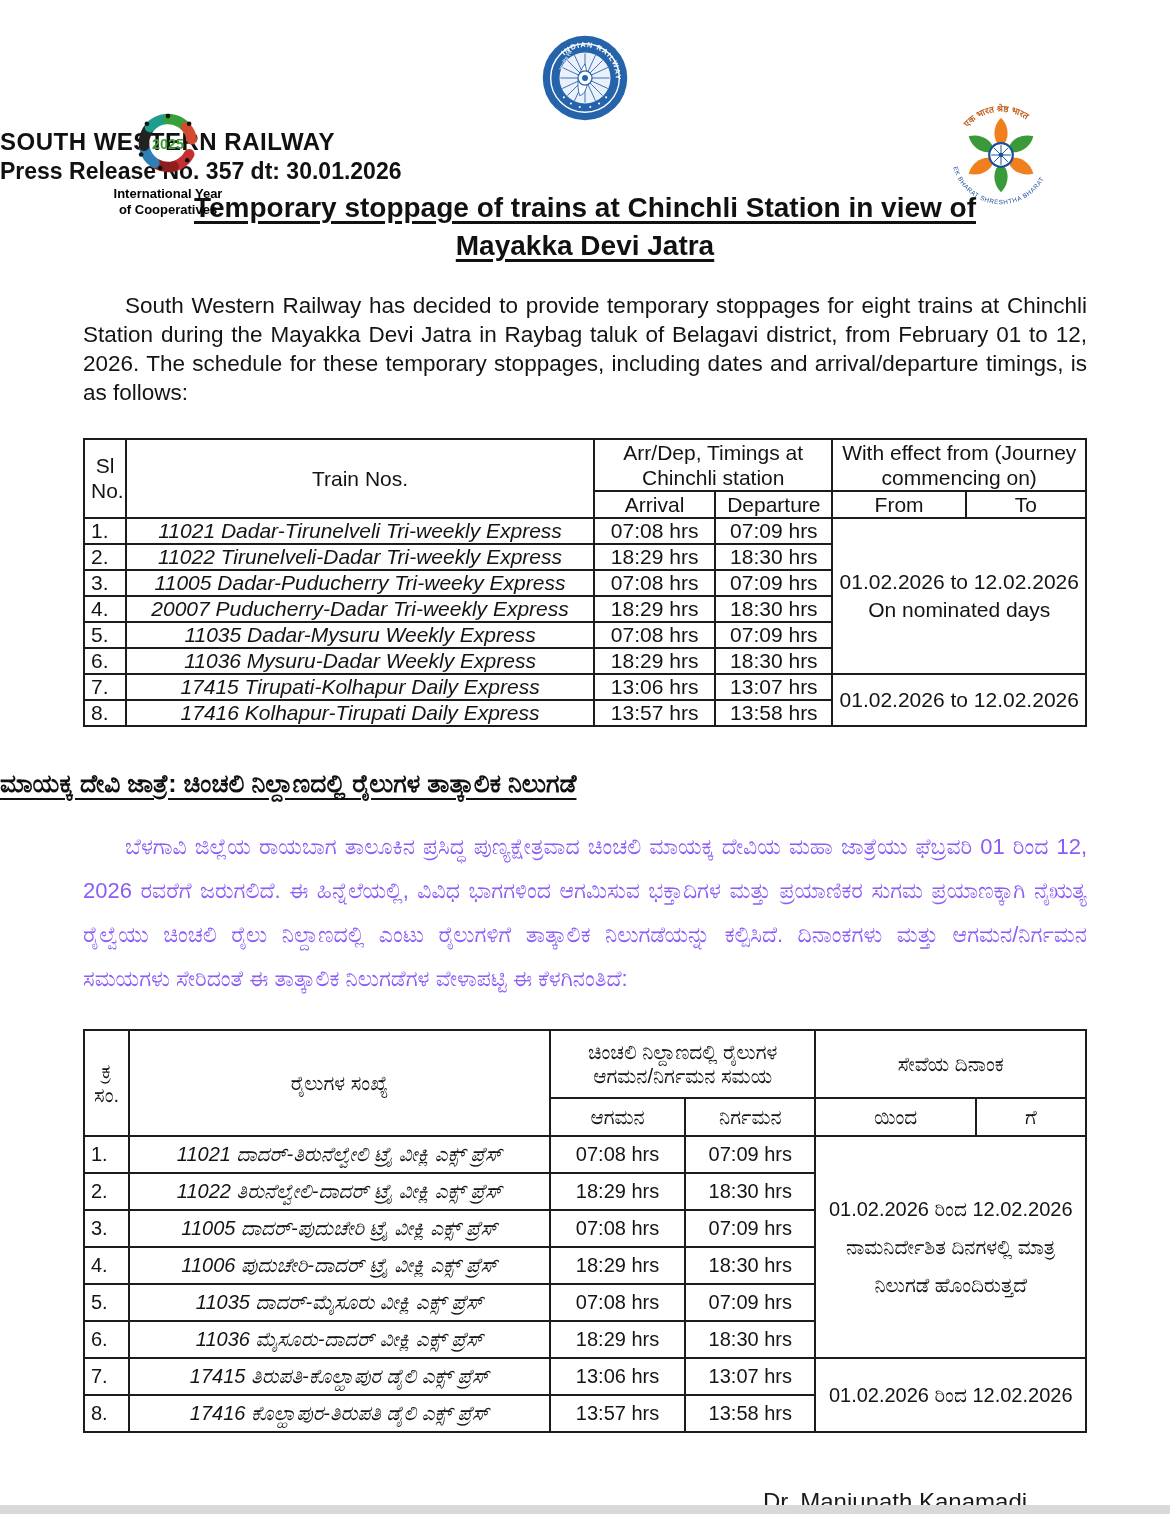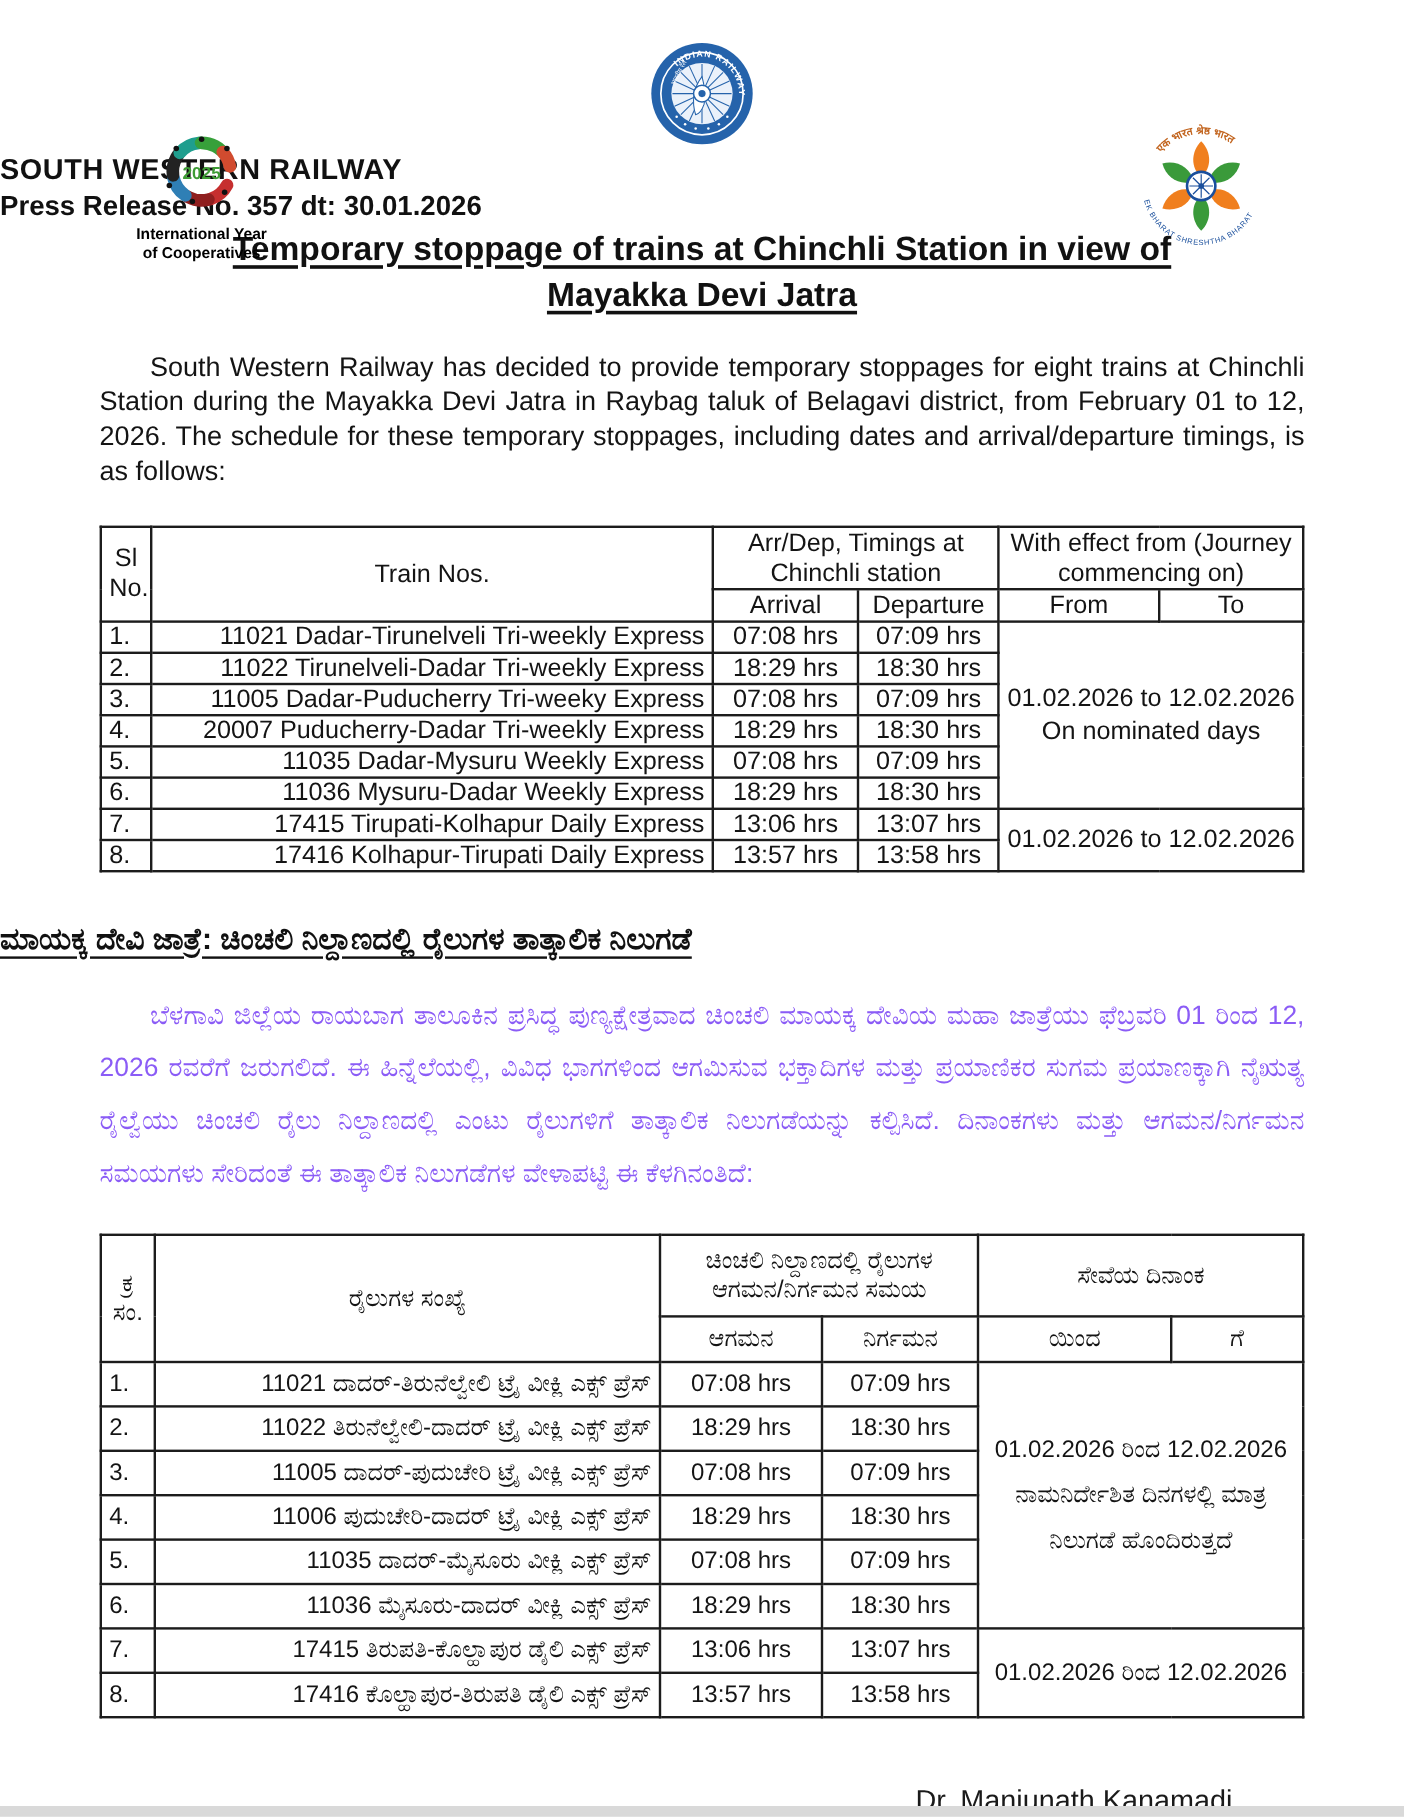--- a/index.html
+++ b/index.html
@@ -33,21 +33,21 @@
   }
   
   .tbl {
     border-collapse:collapse; table-layout:fixed; width:1004px; margin:30px auto 12px auto;
     font-size:21px; color:#141414;
   }
   .tbl th, .tbl td { border:2.5px solid #1c1c1c; padding:0 6px; font-weight:normal; overflow:hidden; }
   .tbl th { text-align:center; vertical-align:middle; line-height:1.2; }
   .tbl td { vertical-align:middle; white-space:nowrap; }
   .cell-sl { text-align:left; padding-left:8px; }
-  .cell-train { text-align:right; padding-left:10px; }
+  .cell-train { text-align:center; padding-left:10px;font-style:italic; }
   .cell-time { text-align:center; }
   .cell-effect { text-align:center; white-space:normal; line-height:1.35; }
   .tbl-en thead tr:first-child { height:52px; }
   .tbl-en thead tr:last-child { height:26px; }
   .tbl-en tbody tr { height:23px; }
   .tbl-kn { margin-top:28px; font-size:20px; }
   .tbl-kn thead tr:first-child { height:68px; }
   .tbl-kn thead tr:last-child { height:38px; }
   .tbl-kn tbody tr { height:37px; }
   .tbl-kn .cell-effect { line-height:1.9; }

